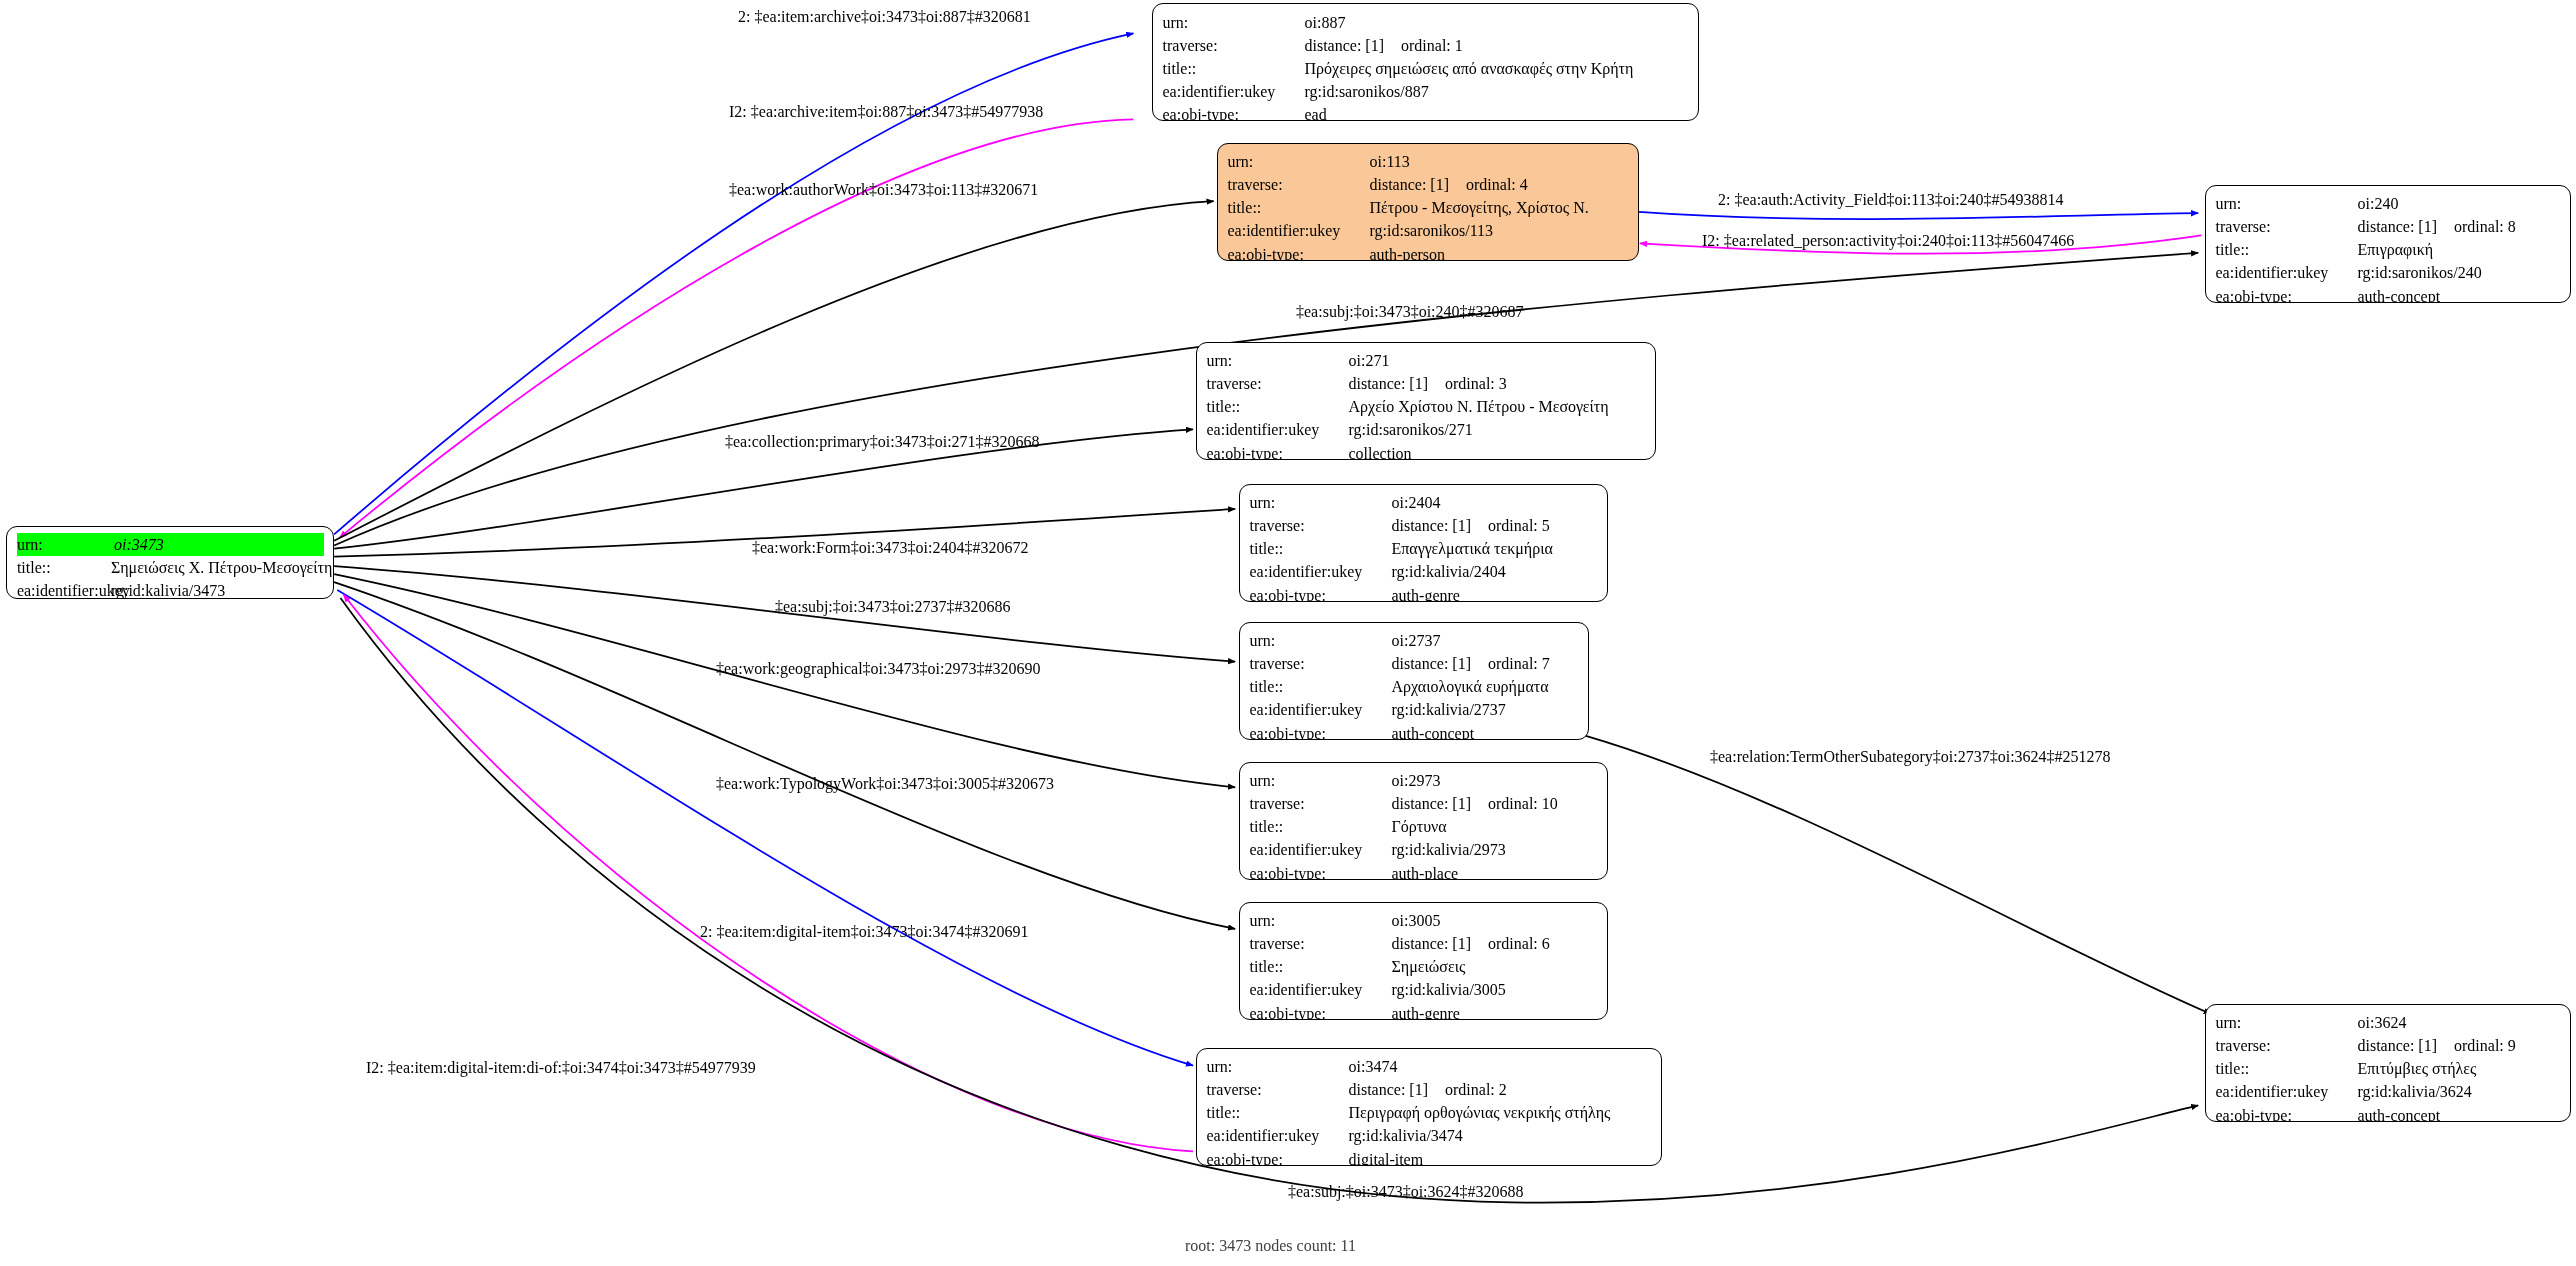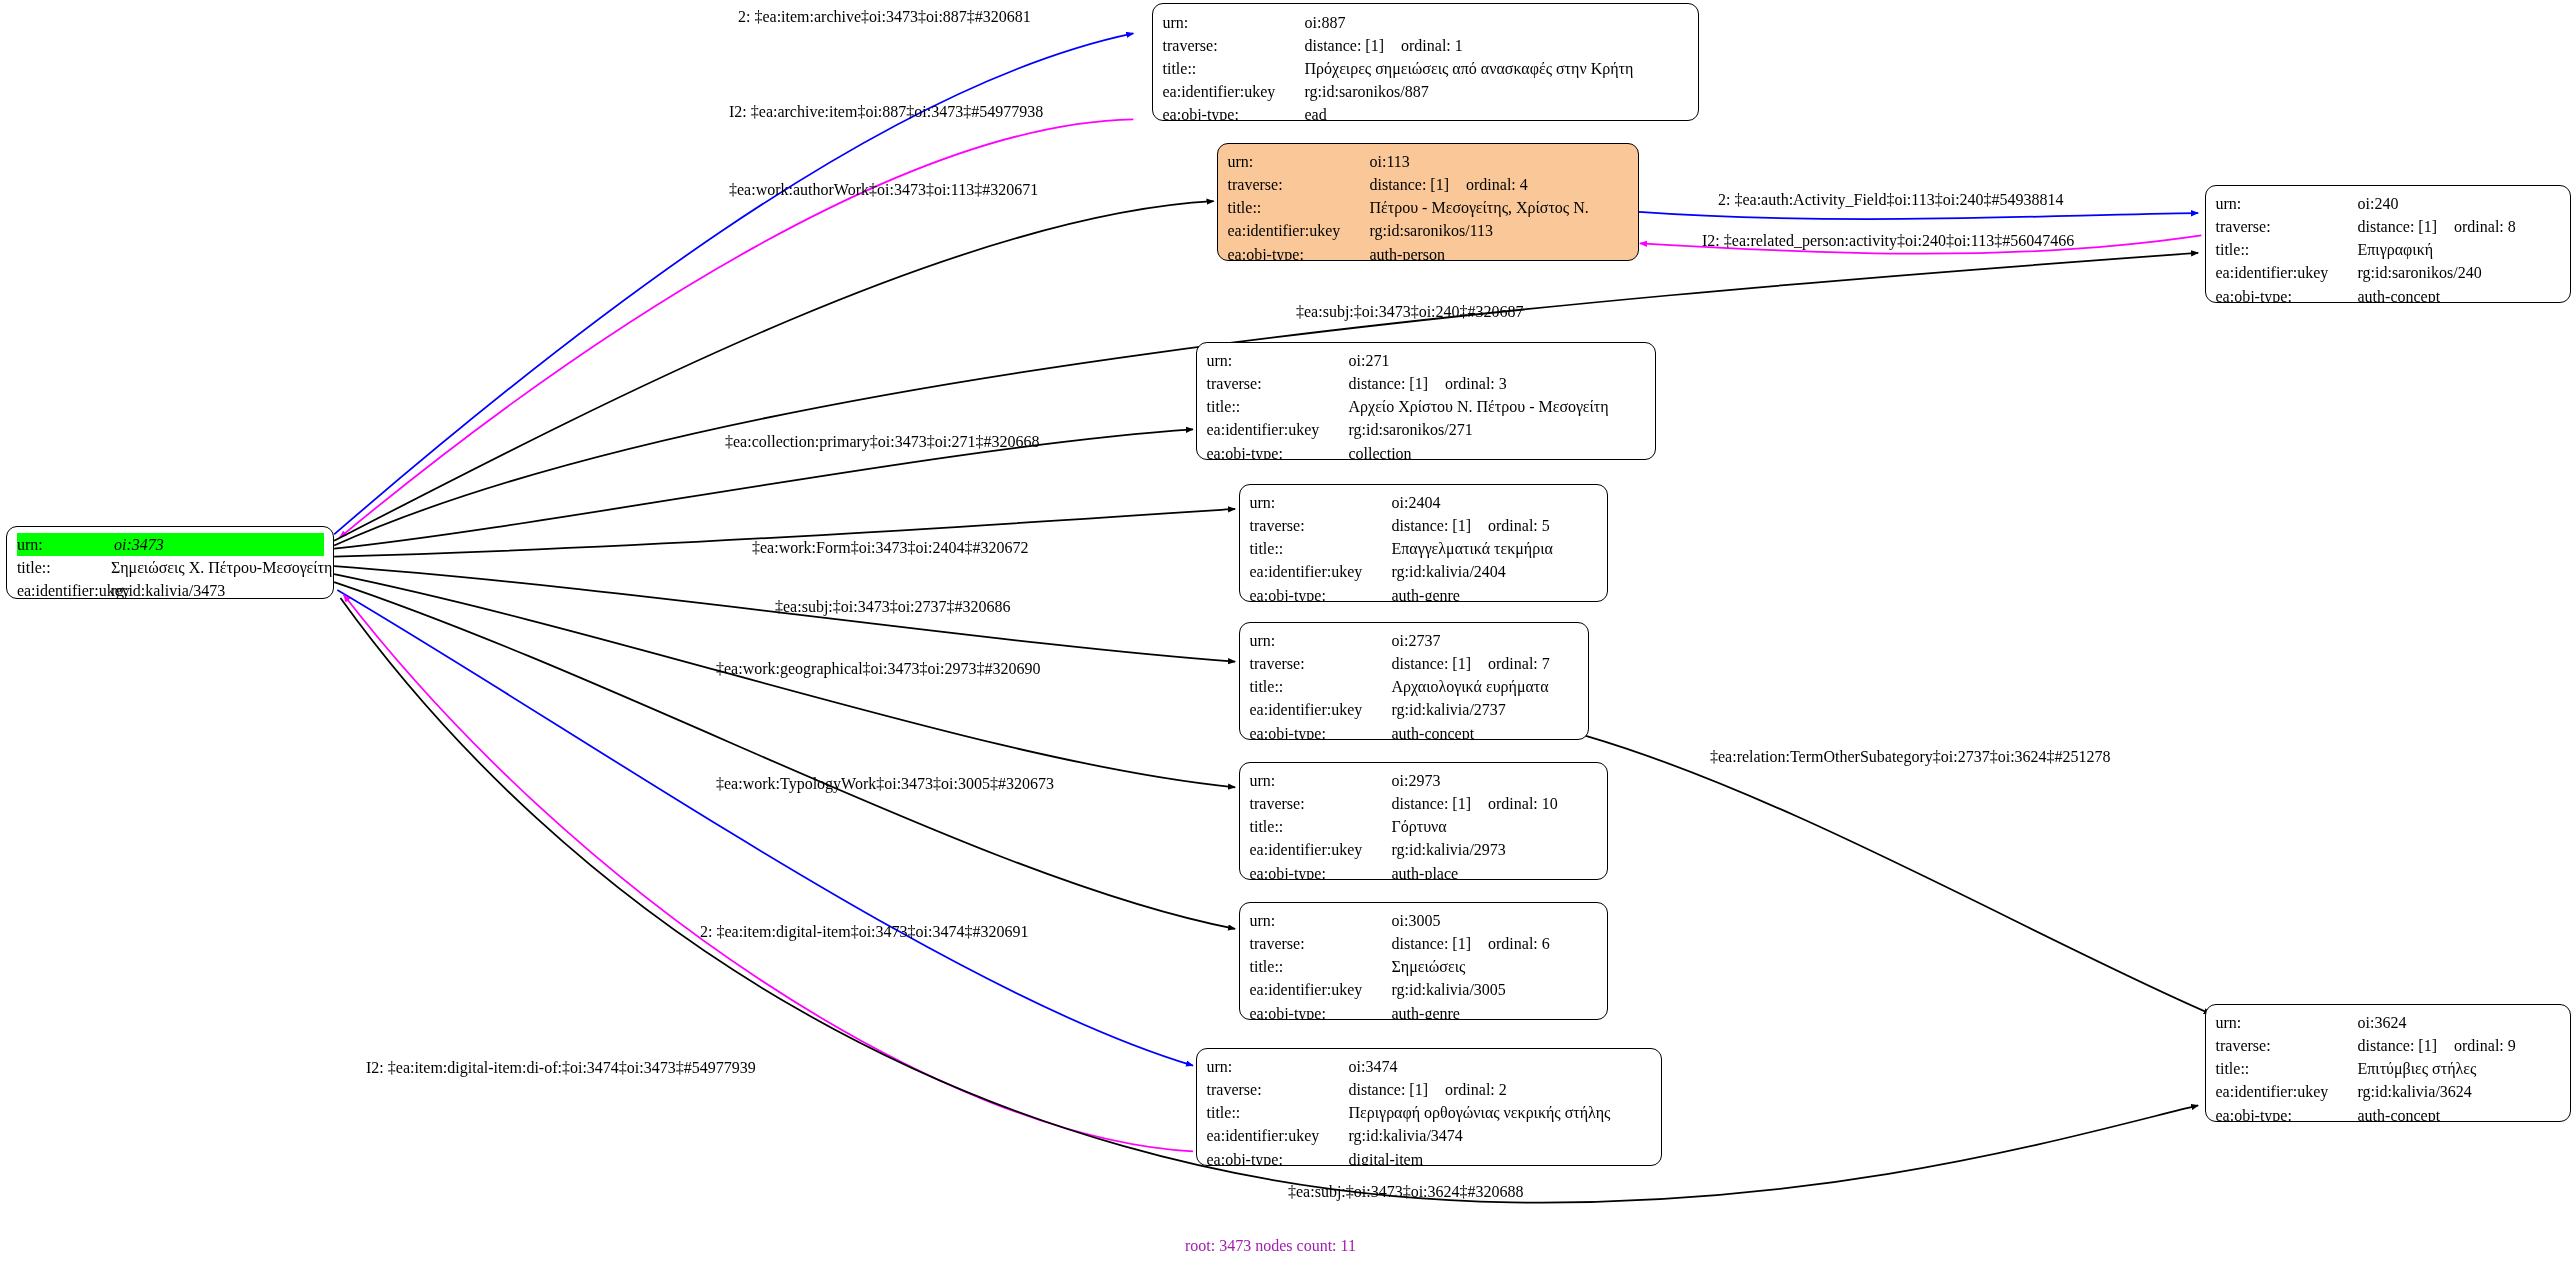--- a/index.html
+++ b/index.html
@@ -34,21 +34,21 @@
   .elabel{
     position:absolute;
     font-size:16px;
     color:#000000;
     white-space:nowrap;
     font-family:"Liberation Serif","DejaVu Serif",serif;
   }
   .footer{
     position:absolute;
     font-size:16px;
-    color:#a21caf;
+    color:#404040;
     white-space:nowrap;
   }
 </style>
 </head>
 <body>
 
 <div id="canvas">
 
   <svg class="edges" viewBox="0 0 3239 1592">
     <defs>

